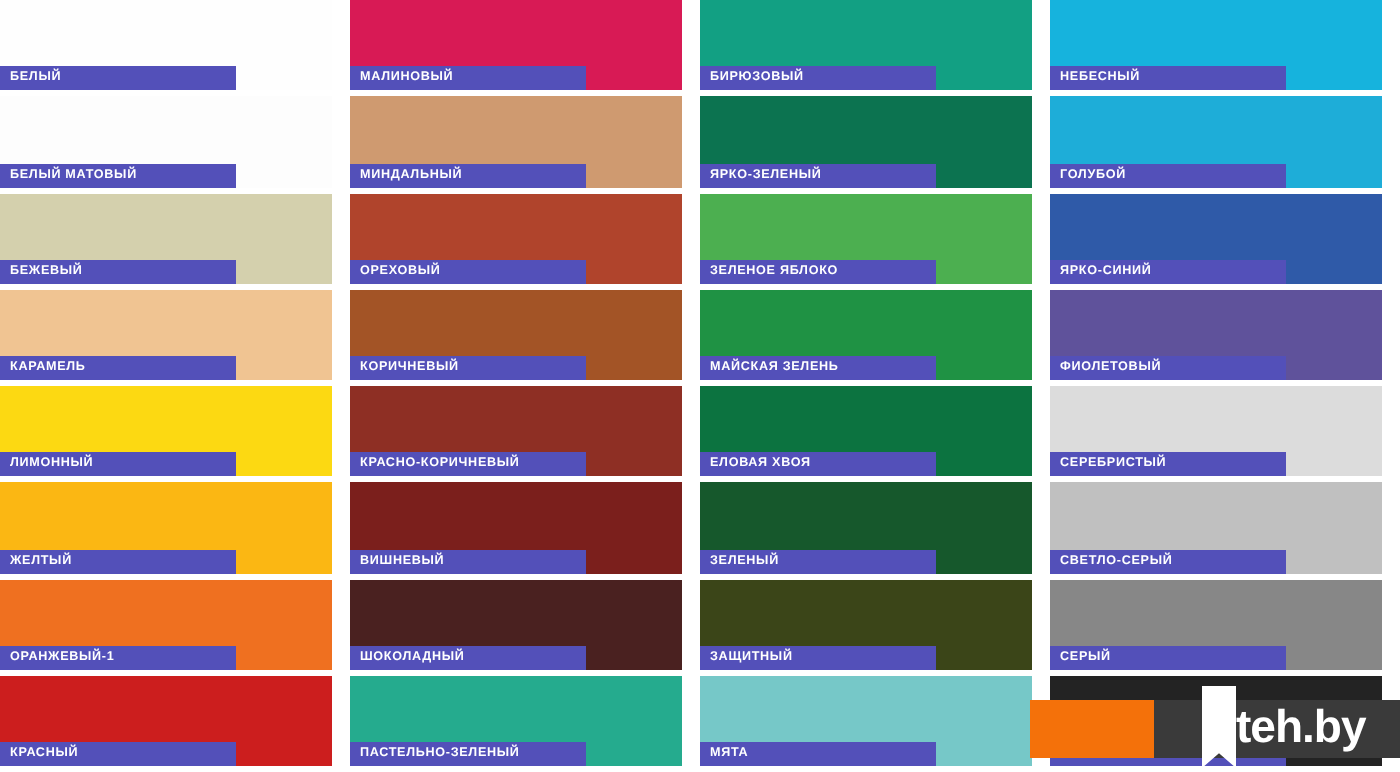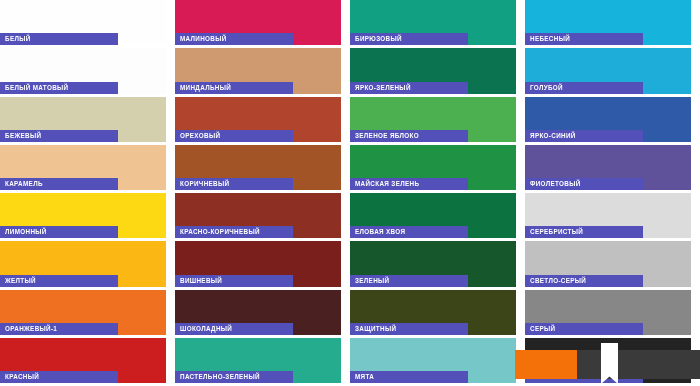--- a/index.html
+++ b/index.html
@@ -236,13 +236,14 @@
     <div class="swatch-cell">
       <div class="swatch-chip" style="background: rgb(35, 35, 35);"></div>
       <div class="swatch-label">ЧЕРНЫЙ</div>
     </div>
   </div>
 
 <div id="watermark">
   <div id="watermark-orange"></div>
   <div id="watermark-dark"></div>
   <div id="watermark-flag"></div>
+  <div id="watermark-text">teh.by</div>
 </div>
 
 </body></html>

